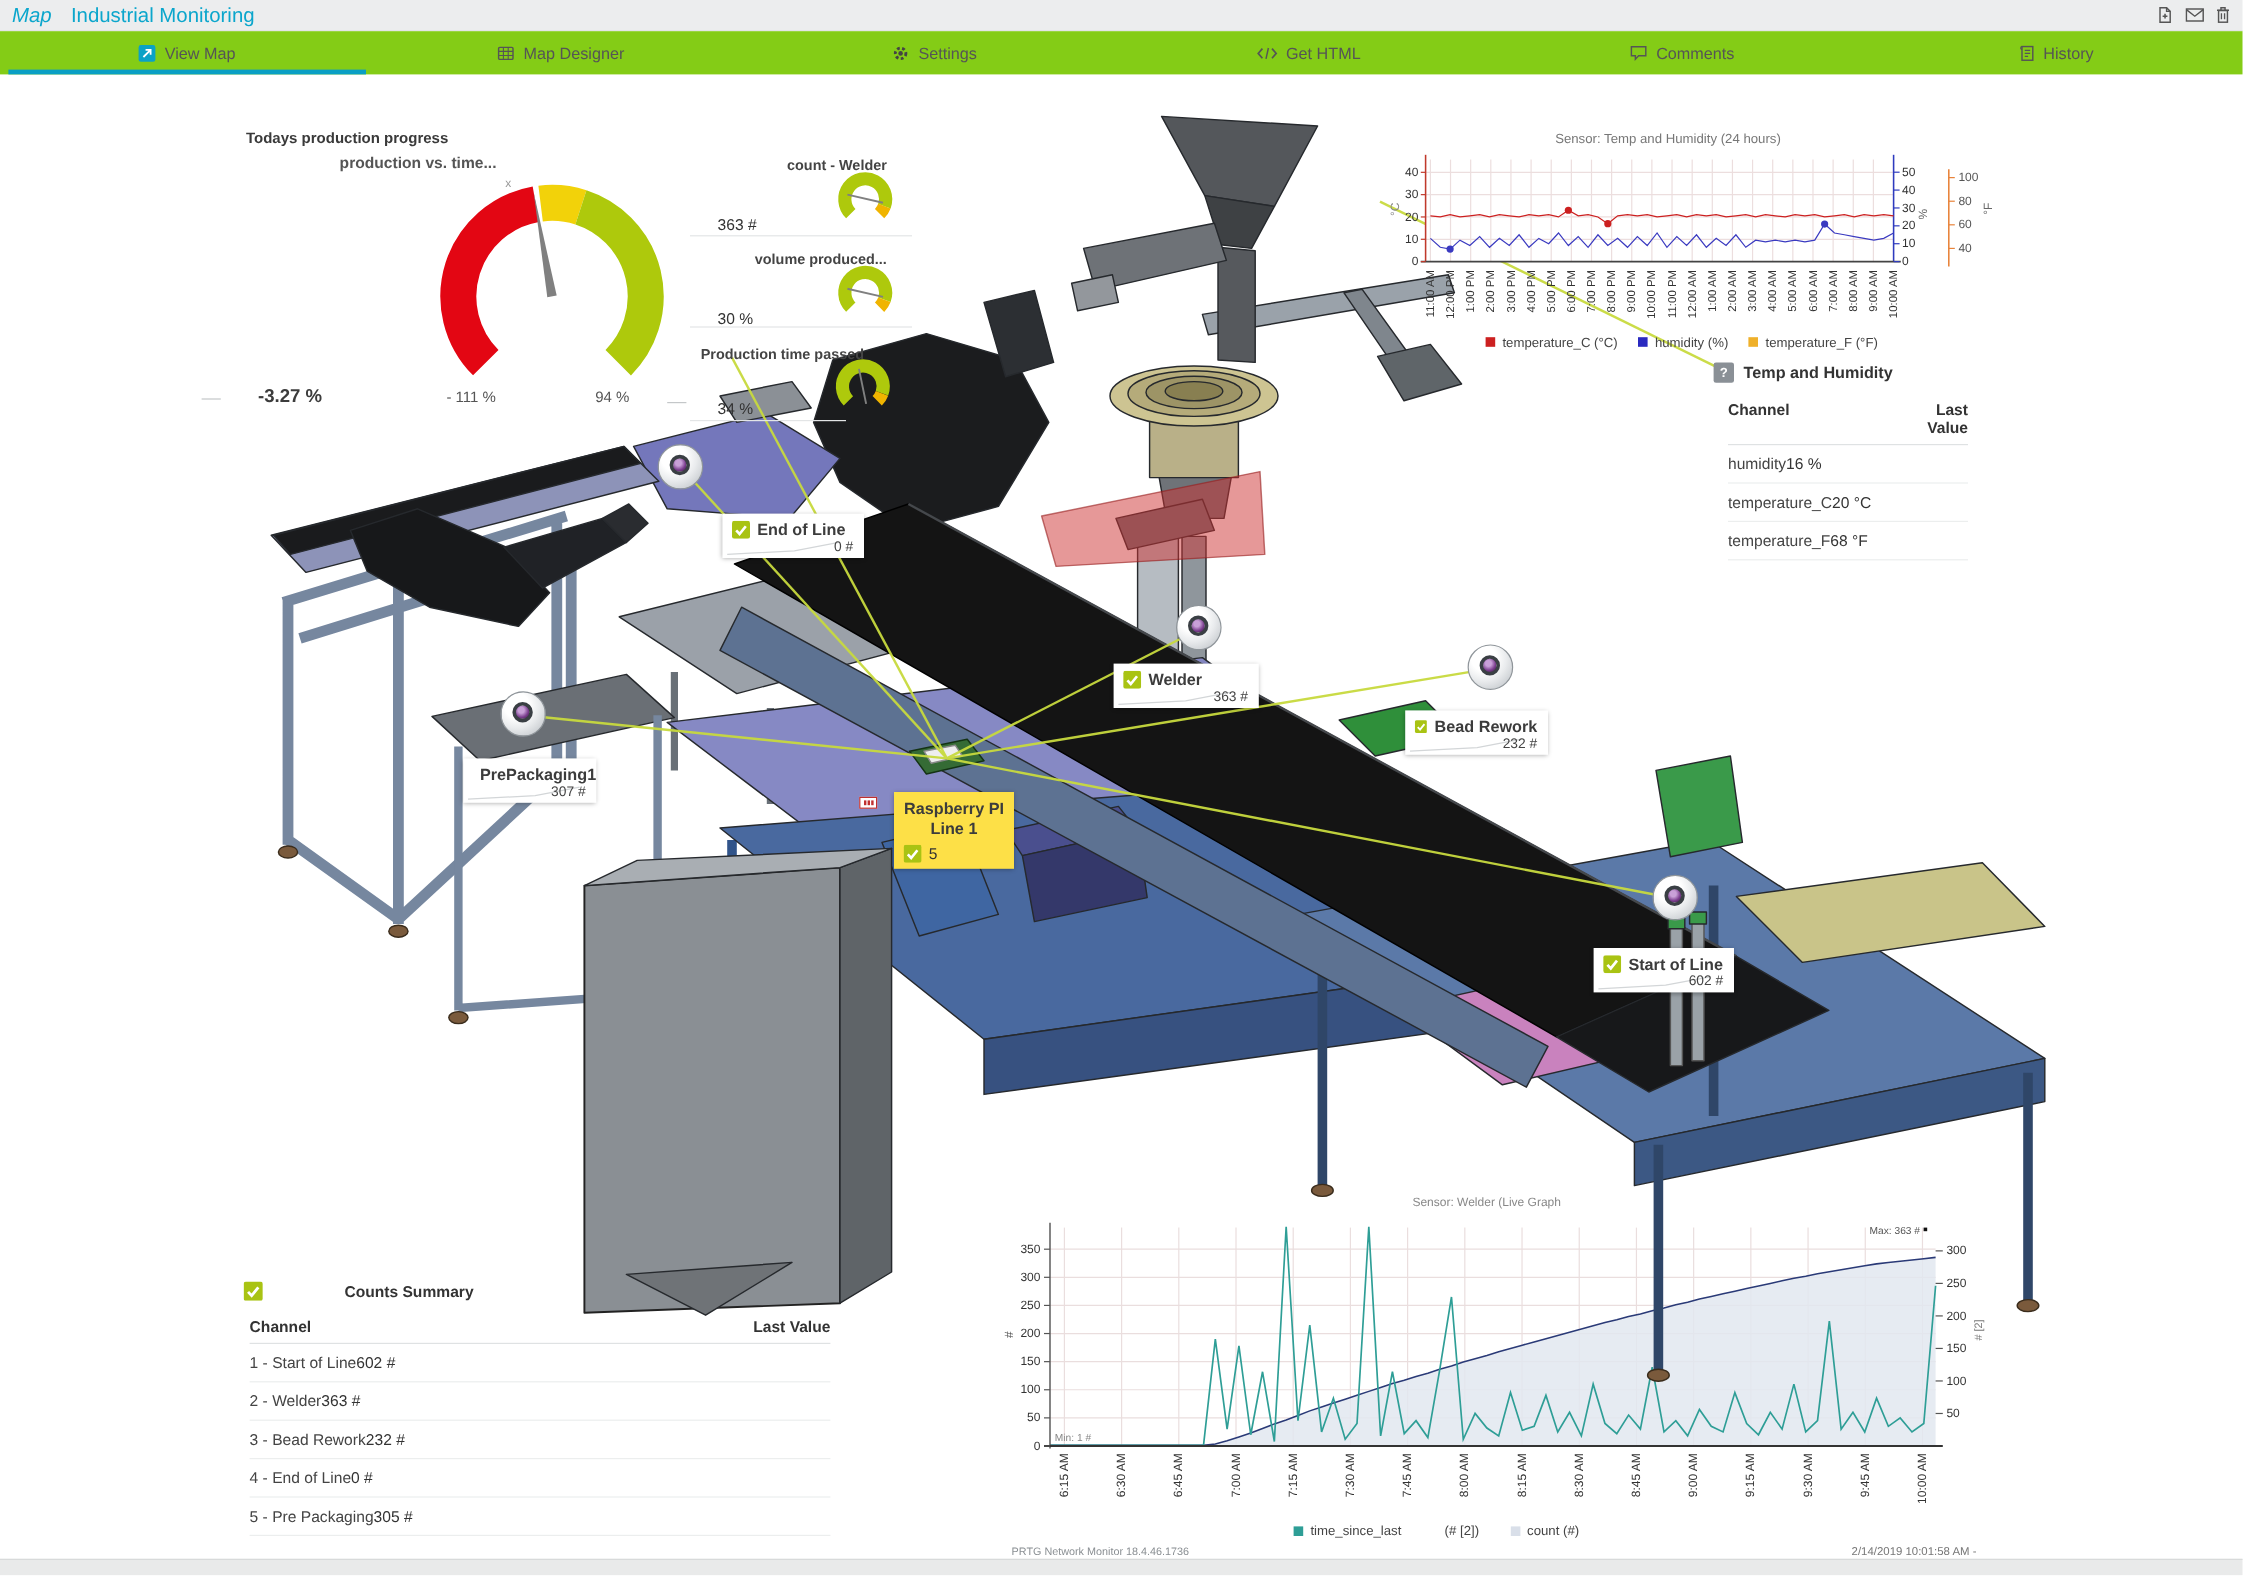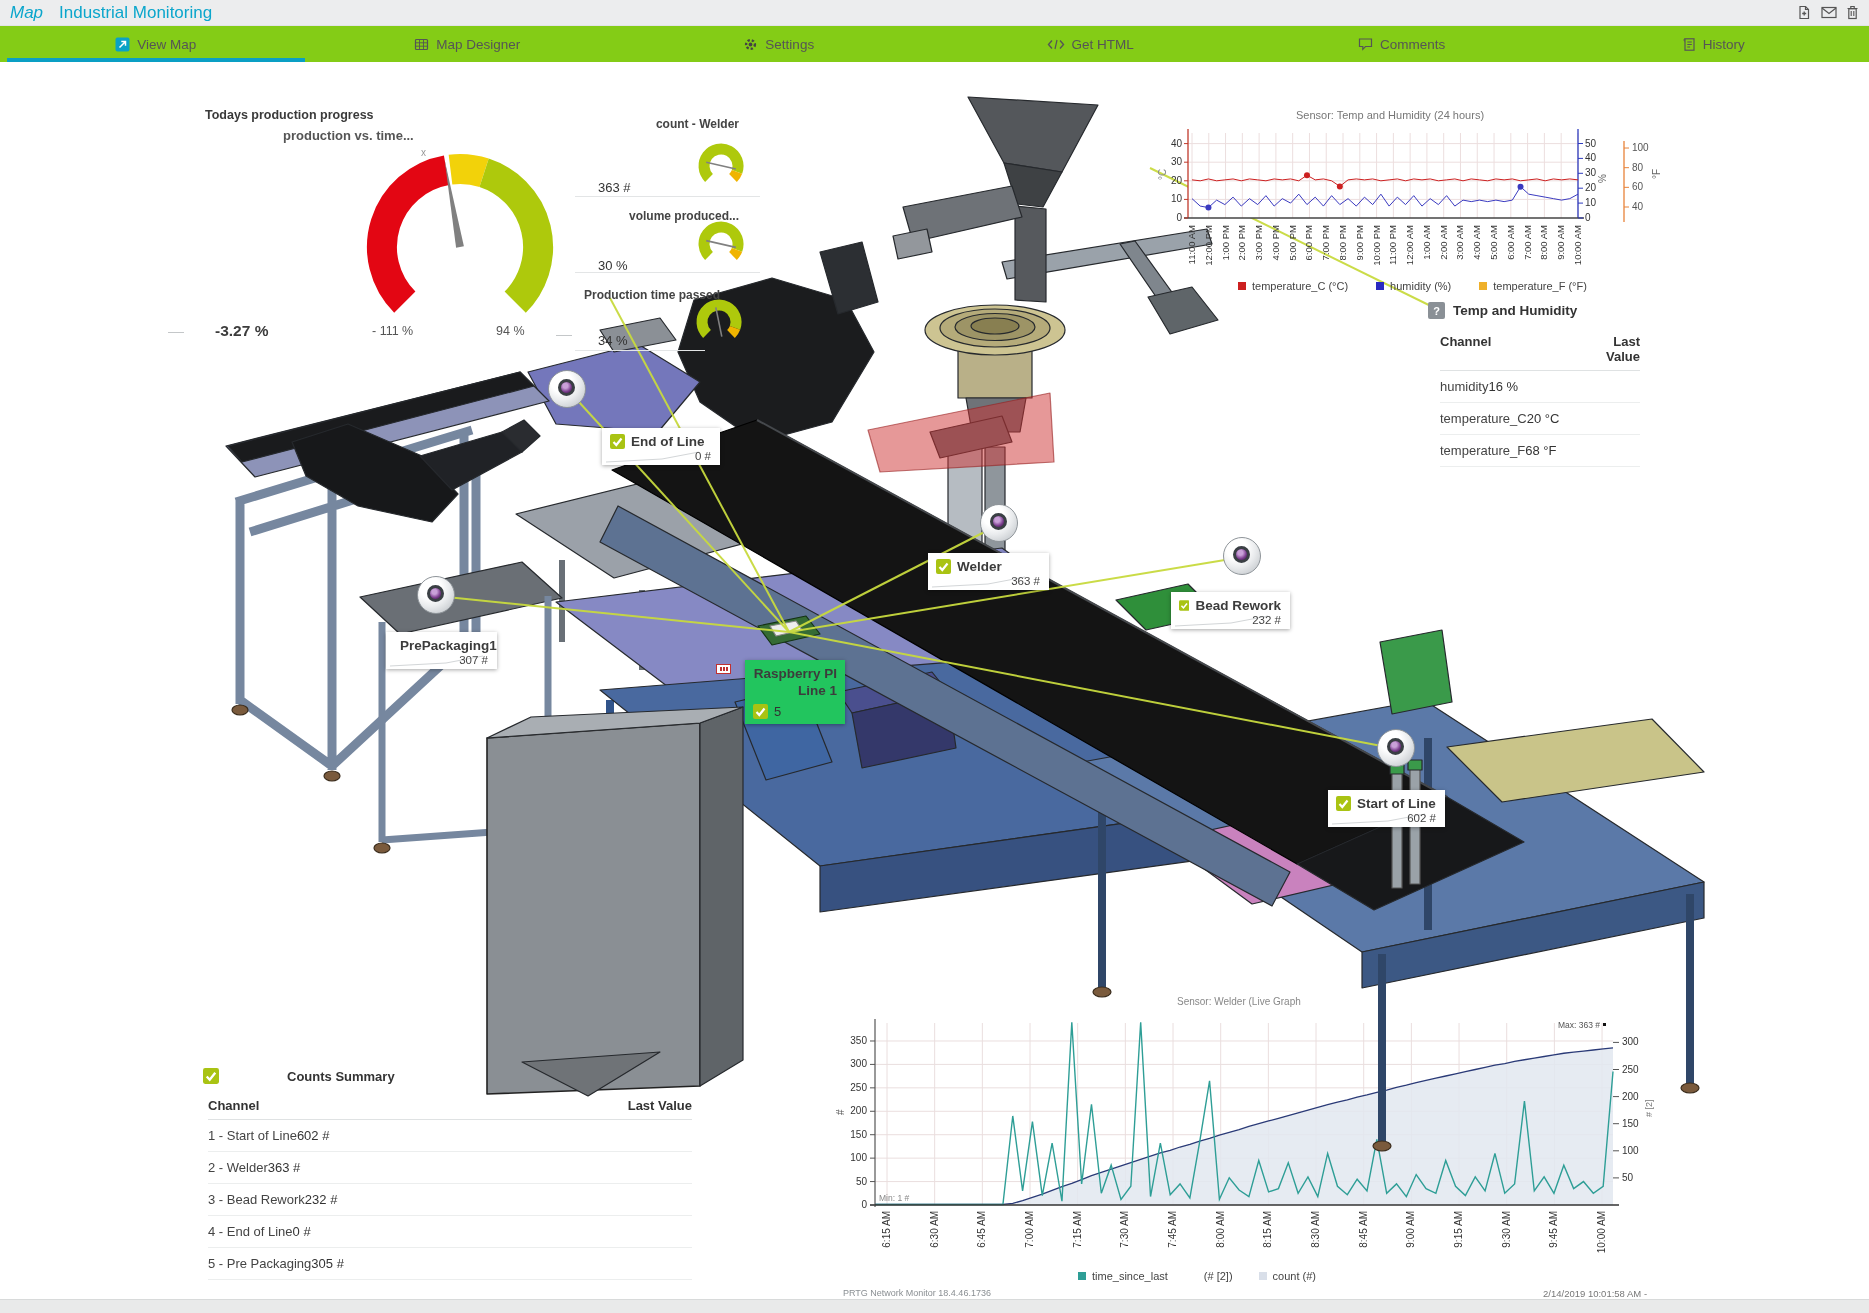--- a/index.html
+++ b/index.html
@@ -25,21 +25,21 @@
   .gauge-minmax{position:absolute;font-size:12.5px;color:#555;z-index:40}
   .mini-title{position:absolute;font-weight:bold;font-size:12px;color:#444;text-align:right;z-index:40}
   .mini-val{position:absolute;font-size:13px;color:#333;z-index:40}
   .sep{position:absolute;height:1px;background:#e3e5e6;z-index:40}
   .edge-dash{position:absolute;height:1px;background:#c4c7c9;z-index:40}
   
   .s-label{position:absolute;background:#fff;box-shadow:0 1px 4px rgba(0,0,0,.35);padding:6px 9px 3px 8px;z-index:50;cursor:pointer}
   .s-title{display:flex;gap:6px;align-items:center;font-weight:bold;font-size:13.5px;color:#3c3c3c;white-space:nowrap}
   .s-value{text-align:right;font-size:11.5px;color:#444;margin-top:1px;position:relative;z-index:2}
   .spark{position:absolute;left:2px;bottom:1px;z-index:1}
-  .rpi-label{position:absolute;background:#22c55e;box-shadow:0 1px 4px rgba(0,0,0,.35);padding:6px 8px 5px;z-index:50;text-align:right;cursor:pointer}
+  .rpi-label{position:absolute;background:#fde047;box-shadow:0 1px 4px rgba(0,0,0,.35);padding:6px 8px 5px;z-index:50;text-align:center;cursor:pointer}
   .rpi-title{font-weight:bold;font-size:13.5px;color:#3c3c3c;line-height:1.25}
   .rpi-row{display:flex;align-items:center;gap:6px;margin-top:4px;font-size:13px;color:#333}
   
   .webcam{position:absolute;width:40px;height:40px;z-index:45;cursor:pointer}
   .webcam .ball{position:absolute;left:0;top:0;width:38px;height:38px;border-radius:50%;background:radial-gradient(circle at 35% 30%,#ffffff 0 30%,#e9ebed 55%,#b6bbc0 100%);border:1px solid #8f959a}
   .webcam .lens{position:absolute;left:10px;top:9px;width:17px;height:17px;border-radius:50%;background:radial-gradient(circle at 40% 35%,#c9a0d8 0 25%,#7b3d8e 60%,#2e1836 100%);border:3px solid #3a3f44}
   
   .tbl{position:absolute;z-index:40;font-size:13px;color:#444}
   .tbl .hdr{display:flex;justify-content:space-between;font-weight:bold;color:#333;border-bottom:1px solid #dfe2e3;padding:4px 0 6px}
   .tbl .row{display:flex;justify-content:flex-start;align-items:center;border-bottom:1px solid #eceeee;padding:8px 0;cursor:pointer}
@@ -423,42 +423,42 @@
         <text x="414.16" y="120" font-size="9.5" fill="#333" text-anchor="end" transform="rotate(-90 414.16 120)">9:00 AM</text>
         <text x="430.94000000000005" y="120" font-size="9.5" fill="#333" text-anchor="end" transform="rotate(-90 430.94000000000005 120)">10:00 AM</text>
         <polyline points="42,74.87 50.213,75.8 58.426,73.94 66.639,75.8 74.852,74.87 83.065,73.94 91.27799999999999,75.8 99.49099999999999,73.94 107.704,74.87 115.91699999999999,75.8 124.13,73.94 132.343,74.87 140.55599999999998,73.94 148.769,75.8 156.98199999999997,70.22 165.195,74.87 173.408,73.94 181.62099999999998,75.8 189.83399999999997,81.38 198.047,74.87 206.26,73.94 214.47299999999998,74.87 222.68599999999998,73.94 230.89899999999997,75.8 239.11199999999997,74.87 247.325,73.94 255.53799999999998,75.8 263.751,73.94 271.96399999999994,74.87 280.17699999999996,73.94 288.39,75.8 296.60299999999995,74.87 304.816,73.94 313.029,75.8 321.24199999999996,73.94 329.455,74.87 337.66799999999995,75.8 345.881,73.94 354.094,74.87 362.30699999999996,73.94 370.52,75.8 378.73299999999995,74.87 386.94599999999997,73.94 395.159,75.8 403.37199999999996,73.94 411.585,74.87 419.79799999999994,73.94 428.01099999999997,74.87" fill="none" stroke="#cc2020" stroke-width="1"></polyline>
         <circle cx="156.98199999999997" cy="70.22" r="3" fill="#cc2020"></circle>
         <circle cx="189.83399999999997" cy="81.38" r="3" fill="#cc2020"></circle>
         <polyline points="42,93.63 50.213,101.08 58.426,102.57 66.639,95.12 74.852,99.59 83.065,92.14 91.27799999999999,101.08 99.49099999999999,93.63 107.704,99.59 115.91699999999999,90.65 124.13,101.08 132.343,93.63 140.55599999999998,98.1 148.769,89.16 156.98199999999997,99.59 165.195,92.14 173.408,101.08 181.62099999999998,90.65 189.83399999999997,99.59 198.047,93.63 206.26,101.08 214.47299999999998,92.14 222.68599999999998,99.59 230.89899999999997,89.16 239.11199999999997,101.08 247.325,92.14 255.53799999999998,99.59 263.751,90.65 271.96399999999994,101.08 280.17699999999996,93.63 288.39,99.59 296.60299999999995,90.65 304.816,101.08 313.029,95.12 321.24199999999996,96.61 329.455,95.12 337.66799999999995,96.61 345.881,95.12 354.094,96.61 362.30699999999996,95.12 370.52,81.71000000000001 378.73299999999995,89.16 386.94599999999997,90.65 395.159,92.14 403.37199999999996,93.63 411.585,95.12 419.79799999999994,93.63 428.01099999999997,89.16" fill="none" stroke="#3a3ac0" stroke-width="1"></polyline>
         <circle cx="58.426" cy="102.57" r="3" fill="#3a3ac0"></circle>
         <circle cx="370.52" cy="81.71000000000001" r="3" fill="#3a3ac0"></circle>
       </g>
     </svg>
-  <div class="legend" id="temp-legend" style="left:1238px;top:280px;gap:28px">
+  <div class="legend" id="temp-legend" style="left:1238px;top:280px;gap:17px">
       <span><span class="sq" style="background:#cc2020"></span>temperature_C (°C)</span>
       <span><span class="sq" style="background:#2a2ac0"></span>humidity (%)</span>
       <span><span class="sq" style="background:#efb02a"></span>temperature_F (°F)</span>
     </div>
 
   <div class="panel-title" style="left:205px;top:108px">Todays production progress</div>
   <div class="gauge-title" style="left:283px;top:128px">production vs. time...</div>
   <svg class="abs" style="left:330px;top:142px;z-index:40" width="260" height="200">
     <path d="M74.8,160.2 A78,78 0 0 1 116.5,28.2" fill="none" stroke="#e30613" stroke-width="30"></path>
     <path d="M120.5,27.6 A78,78 0 0 1 154.1,30.8" fill="none" stroke="#f2d20a" stroke-width="30"></path>
     <path d="M154.1,30.8 A78,78 0 0 1 185.2,160.2" fill="none" stroke="#aec90c" stroke-width="30"></path>
     <polygon points="114.7,18.3 133.9,104.3 126.1,105.7" fill="#808080"></polygon>
     <text x="91" y="14" font-size="10" fill="#999">x</text>
   </svg>
   <div class="gauge-val" style="left:215px;top:322px">-3.27 %</div>
   <div class="gauge-minmax" style="left:372px;top:324px">- 111 %</div>
   <div class="gauge-minmax" style="left:496px;top:324px">94 %</div>
   <div class="edge-dash" style="left:168px;top:332px;width:16px"></div>
   <div class="edge-dash" style="left:556px;top:335px;width:16px"></div>
 
-  <div class="mini-title" style="left:575px;top:117px;width:164px">count - Welder</div>
+  <div class="mini-title" style="left:575px;top:131px;width:164px">count - Welder</div>
   <svg class="abs" style="left:693px;top:136px;z-index:40" width="56" height="56">
     <path d="M16,42 A17,17 0 1 1 44,35.8" fill="none" stroke="#aec90c" stroke-width="11"></path>
     <path d="M44,35.8 A17,17 0 0 1 40,42" fill="none" stroke="#f0b400" stroke-width="11"></path>
     <line x1="13.2" y1="26.2" x2="42.8" y2="33" stroke="#808080" stroke-width="1.6"></line>
   </svg>
   <div class="mini-val" style="left:598px;top:180px">363 #</div>
   <div class="sep" style="left:575px;top:196px;width:185px"></div>
 
   <div class="mini-title" style="left:575px;top:209px;width:164px">volume produced...</div>
   <svg class="abs" style="left:693px;top:214px;z-index:40" width="56" height="56">

